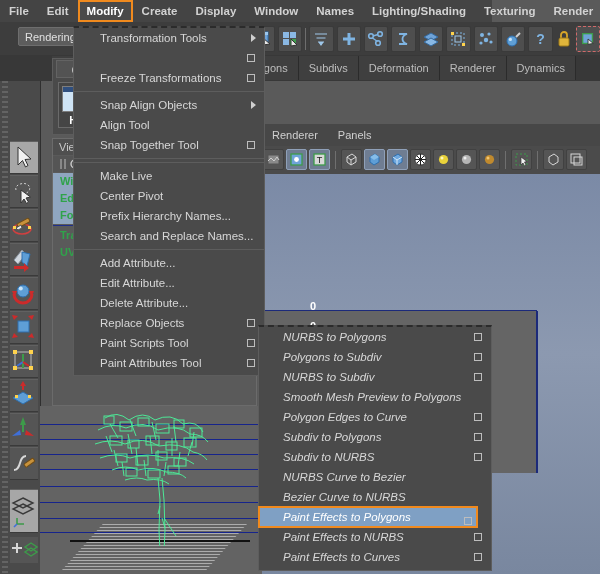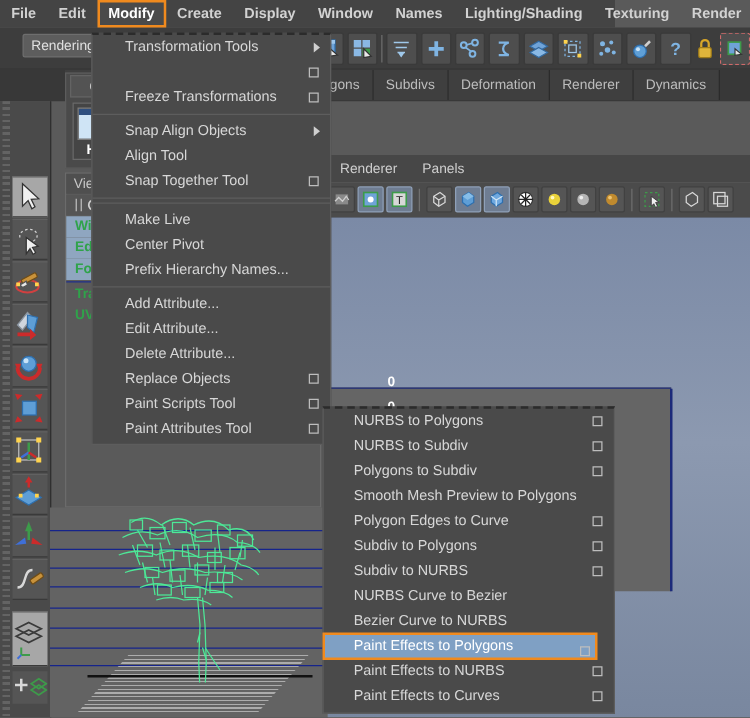--- a/index.html
+++ b/index.html
@@ -200,21 +200,21 @@
   }
   .mrow.hl .arw{border-left-color:#ffffff;}
 
   
   #convertMenu{
     left:258px;top:325px;width:232px;
     background:#4a4a4a;border:1px solid #5d5d5d;
     border-top:2px dashed #2b2b2b;
     z-index:45;padding-bottom:3px;
   }
-  #convertMenu .mrow{padding-left:24px;}
+  #convertMenu .mrow{padding-left:24px;font-style:italic;}
 </style>
 </head>
 <body>
 
 <div class="abs" id="shelfbar"></div>
 
 <div class="abs" id="modeDropdown">Rendering</div>
 
 <div class="abs" style="left:232px;top:25px;width:368px;height:28px;display:flex;align-items:center;gap:3px;">
   <span class="abs" style="position:relative;width:10px;height:0;border-left:6px solid #b9b9b9;border-top:5px solid transparent;border-bottom:5px solid transparent;"></span>
@@ -637,20 +637,23 @@
   <div class="mdiv"></div>
   <div class="mrow">
     <span>Make Live</span>
   </div>
   <div class="mrow">
     <span>Center Pivot</span>
   </div>
   <div class="mrow">
     <span>Prefix Hierarchy Names...</span>
   </div>
+  <div class="mrow">
+    <span>Search and Replace Names...</span>
+  </div>
   <div class="mdiv"></div>
   <div class="mrow">
     <span>Add Attribute...</span>
   </div>
   <div class="mrow">
     <span>Edit Attribute...</span>
   </div>
   <div class="mrow">
     <span>Delete Attribute...</span>
   </div>
@@ -667,25 +670,25 @@
     <span class="ck"></span>
   </div>
 </div>
 
 <div class="abs" id="convertMenu">
   <div class="mrow">
     <span>NURBS to Polygons</span>
     <span class="ck"></span>
   </div>
   <div class="mrow">
+    <span>Polygons to Subdiv</span>
+    <span class="ck"></span>
+  </div>
+  <div class="mrow">
     <span>NURBS to Subdiv</span>
-    <span class="ck"></span>
-  </div>
-  <div class="mrow">
-    <span>Polygons to Subdiv</span>
     <span class="ck"></span>
   </div>
   <div class="mrow">
     <span>Smooth Mesh Preview to Polygons</span>
   </div>
   <div class="mrow">
     <span>Polygon Edges to Curve</span>
     <span class="ck"></span>
   </div>
   <div class="mrow">

